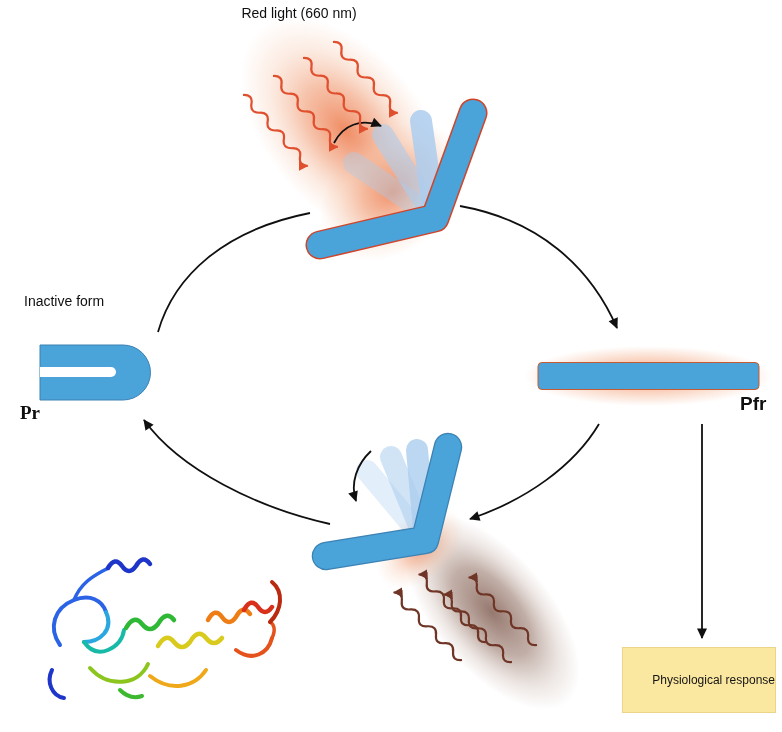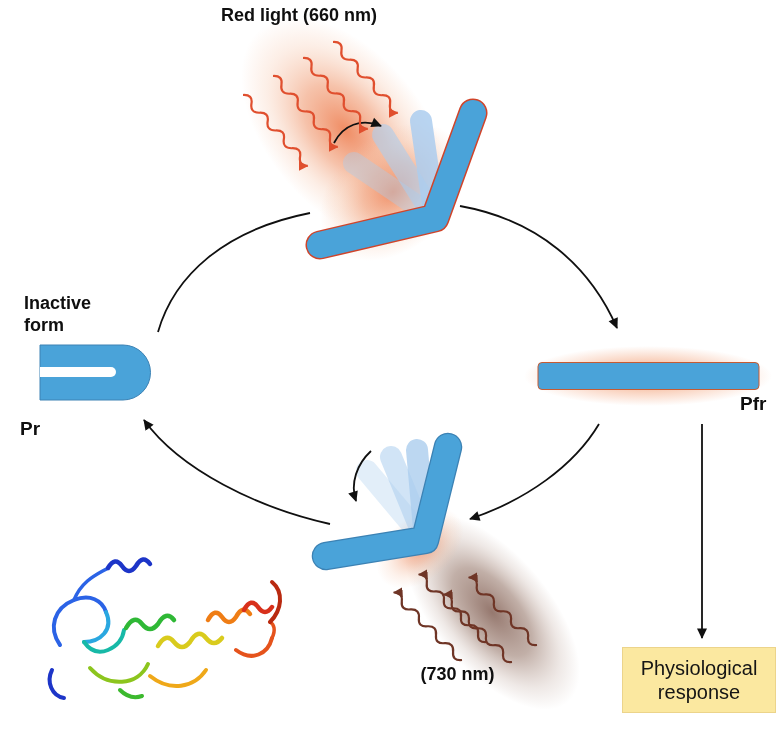--- a/index.html
+++ b/index.html
@@ -1,29 +1,29 @@
 <!DOCTYPE html>
 <html style="--protein-blue: #4aa3d9; --protein-blue-light: #abcdee; --protein-outline: #3c82b4; --red-outline: #d0442a; --red-beam: #ee7f52; --red-arrow: #e04f2e; --far-red-beam: #7b564a; --far-red-arrow: #6f3526; --response-box-bg: #fbe8a0; --arrow-black: #101010;"><head>
 <meta charset="utf-8">
 <style>
   html,body{margin:0;padding:0;background:#fff;}
   #stage{
     position:relative;width:782px;height:732px;background:#fff;overflow:hidden;
     font-family:"Liberation Sans",sans-serif;color:#111;
   }
   #gfx{position:absolute;left:0;top:0;}
-  .label{position:absolute;font-size:18px;line-height:1.22;color:#0f0f0f;font-weight:bold;}
+  .label{position:absolute;font-size:14px;line-height:1.22;color:#0f0f0f;}
   .label.bold{font-weight:700;font-size:19px;}
   .center{text-align:center;}
   .response-box{
     position:absolute;left:622px;top:647px;width:152px;height:64px;
     background:var(--response-box-bg,#fbe8a0);
     border:1px solid #ecd48b;
     display:flex;align-items:center;justify-content:flex-end;
-    text-align:center;font-size:20px;line-height:1.2;color:#151515;
+    text-align:center;font-size:12px;line-height:1.2;color:#151515;
   }
   
   .solid-core{stroke:var(--protein-blue,#4aa3d9);fill:none;stroke-linecap:round;stroke-linejoin:round;}
   .outline-lit{stroke:var(--red-outline,#d0442a);fill:none;stroke-linecap:round;stroke-linejoin:round;}
   .outline-plain{stroke:var(--protein-outline,#3c82b4);fill:none;stroke-linecap:round;stroke-linejoin:round;}
   .blade{stroke:var(--protein-blue-light,#abcdee);fill:none;stroke-linecap:round;}
   .cycle{fill:none;stroke:var(--arrow-black,#101010);stroke-width:1.8;}
   .sq-red{fill:none;stroke:var(--red-arrow,#e04f2e);stroke-width:2.2;}
   .sq-dark{fill:none;stroke:var(--far-red-arrow,#6f3526);stroke-width:2.2;}
   .pr-fill{fill:var(--protein-blue,#4aa3d9);stroke:var(--protein-outline,#3c82b4);stroke-width:1;}
@@ -145,26 +145,25 @@
       <path d="M214,60 q7,-13 14,-3 q7,10 14,0" stroke="#d8301b" stroke-width="4.5"></path>
       <path d="M242,88 C246,80 244,74 240,72" stroke="#e5531c" stroke-width="3.5"></path>
       <path d="M240,72 C252,60 254,42 242,32" stroke="#b92a10" stroke-width="4"></path>
     </g>
   </svg>
 
   <div class="label center" style="left:204px;top:5px;width:190px;">Red light (660 nm)</div>
 
   <div class="label" style="left:24px;top:293px;width:84px;">Inactive form</div>
 
-  <div class="label bold" style="left:20px;top:417px;">Pr</div>
+  <div class="label bold" style="left:20px;top:401px;font-family:Liberation Serif, serif;">Pr</div>
 
 
   <div class="label bold" style="left:740px;top:392px;">Pfr</div>
 
   <div class="label center" style="left:390px;top:664px;width:135px;">
-    <span style="display:block">(730 nm)</span>
   </div>
 
   <div class="response-box">
     <span>Physiological response</span>
   </div>
 
 </div>
 
 </body></html>

